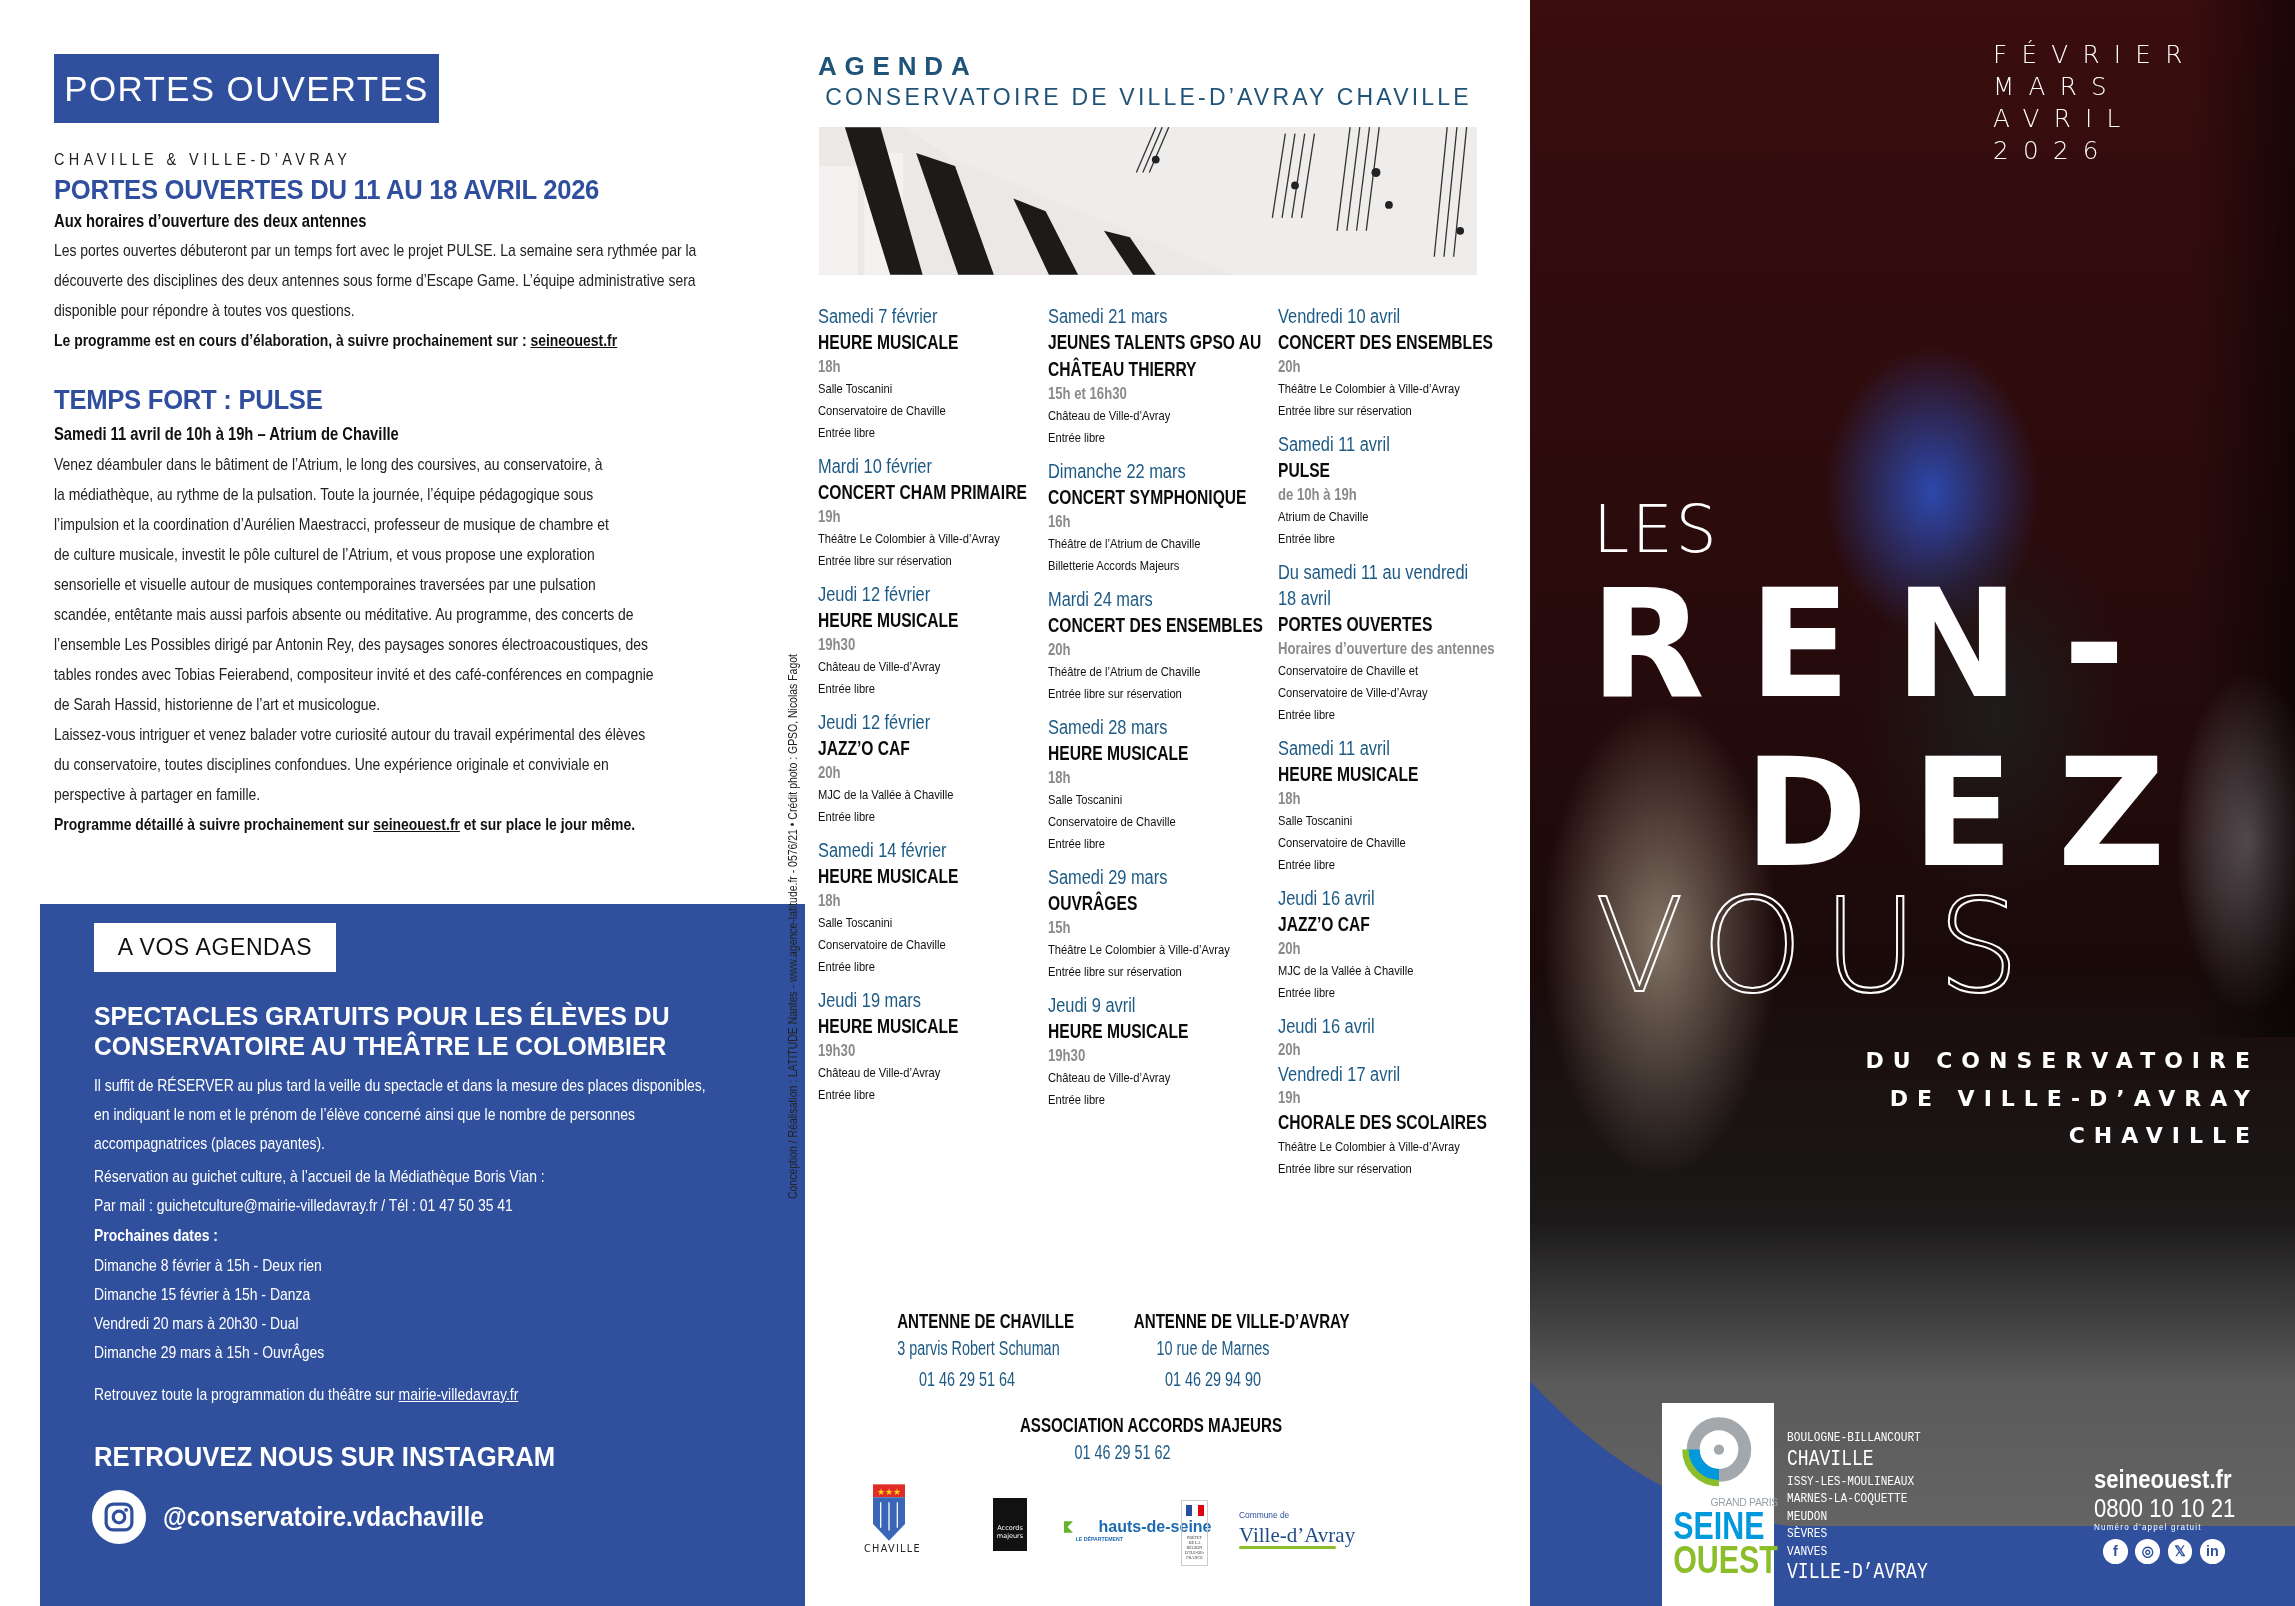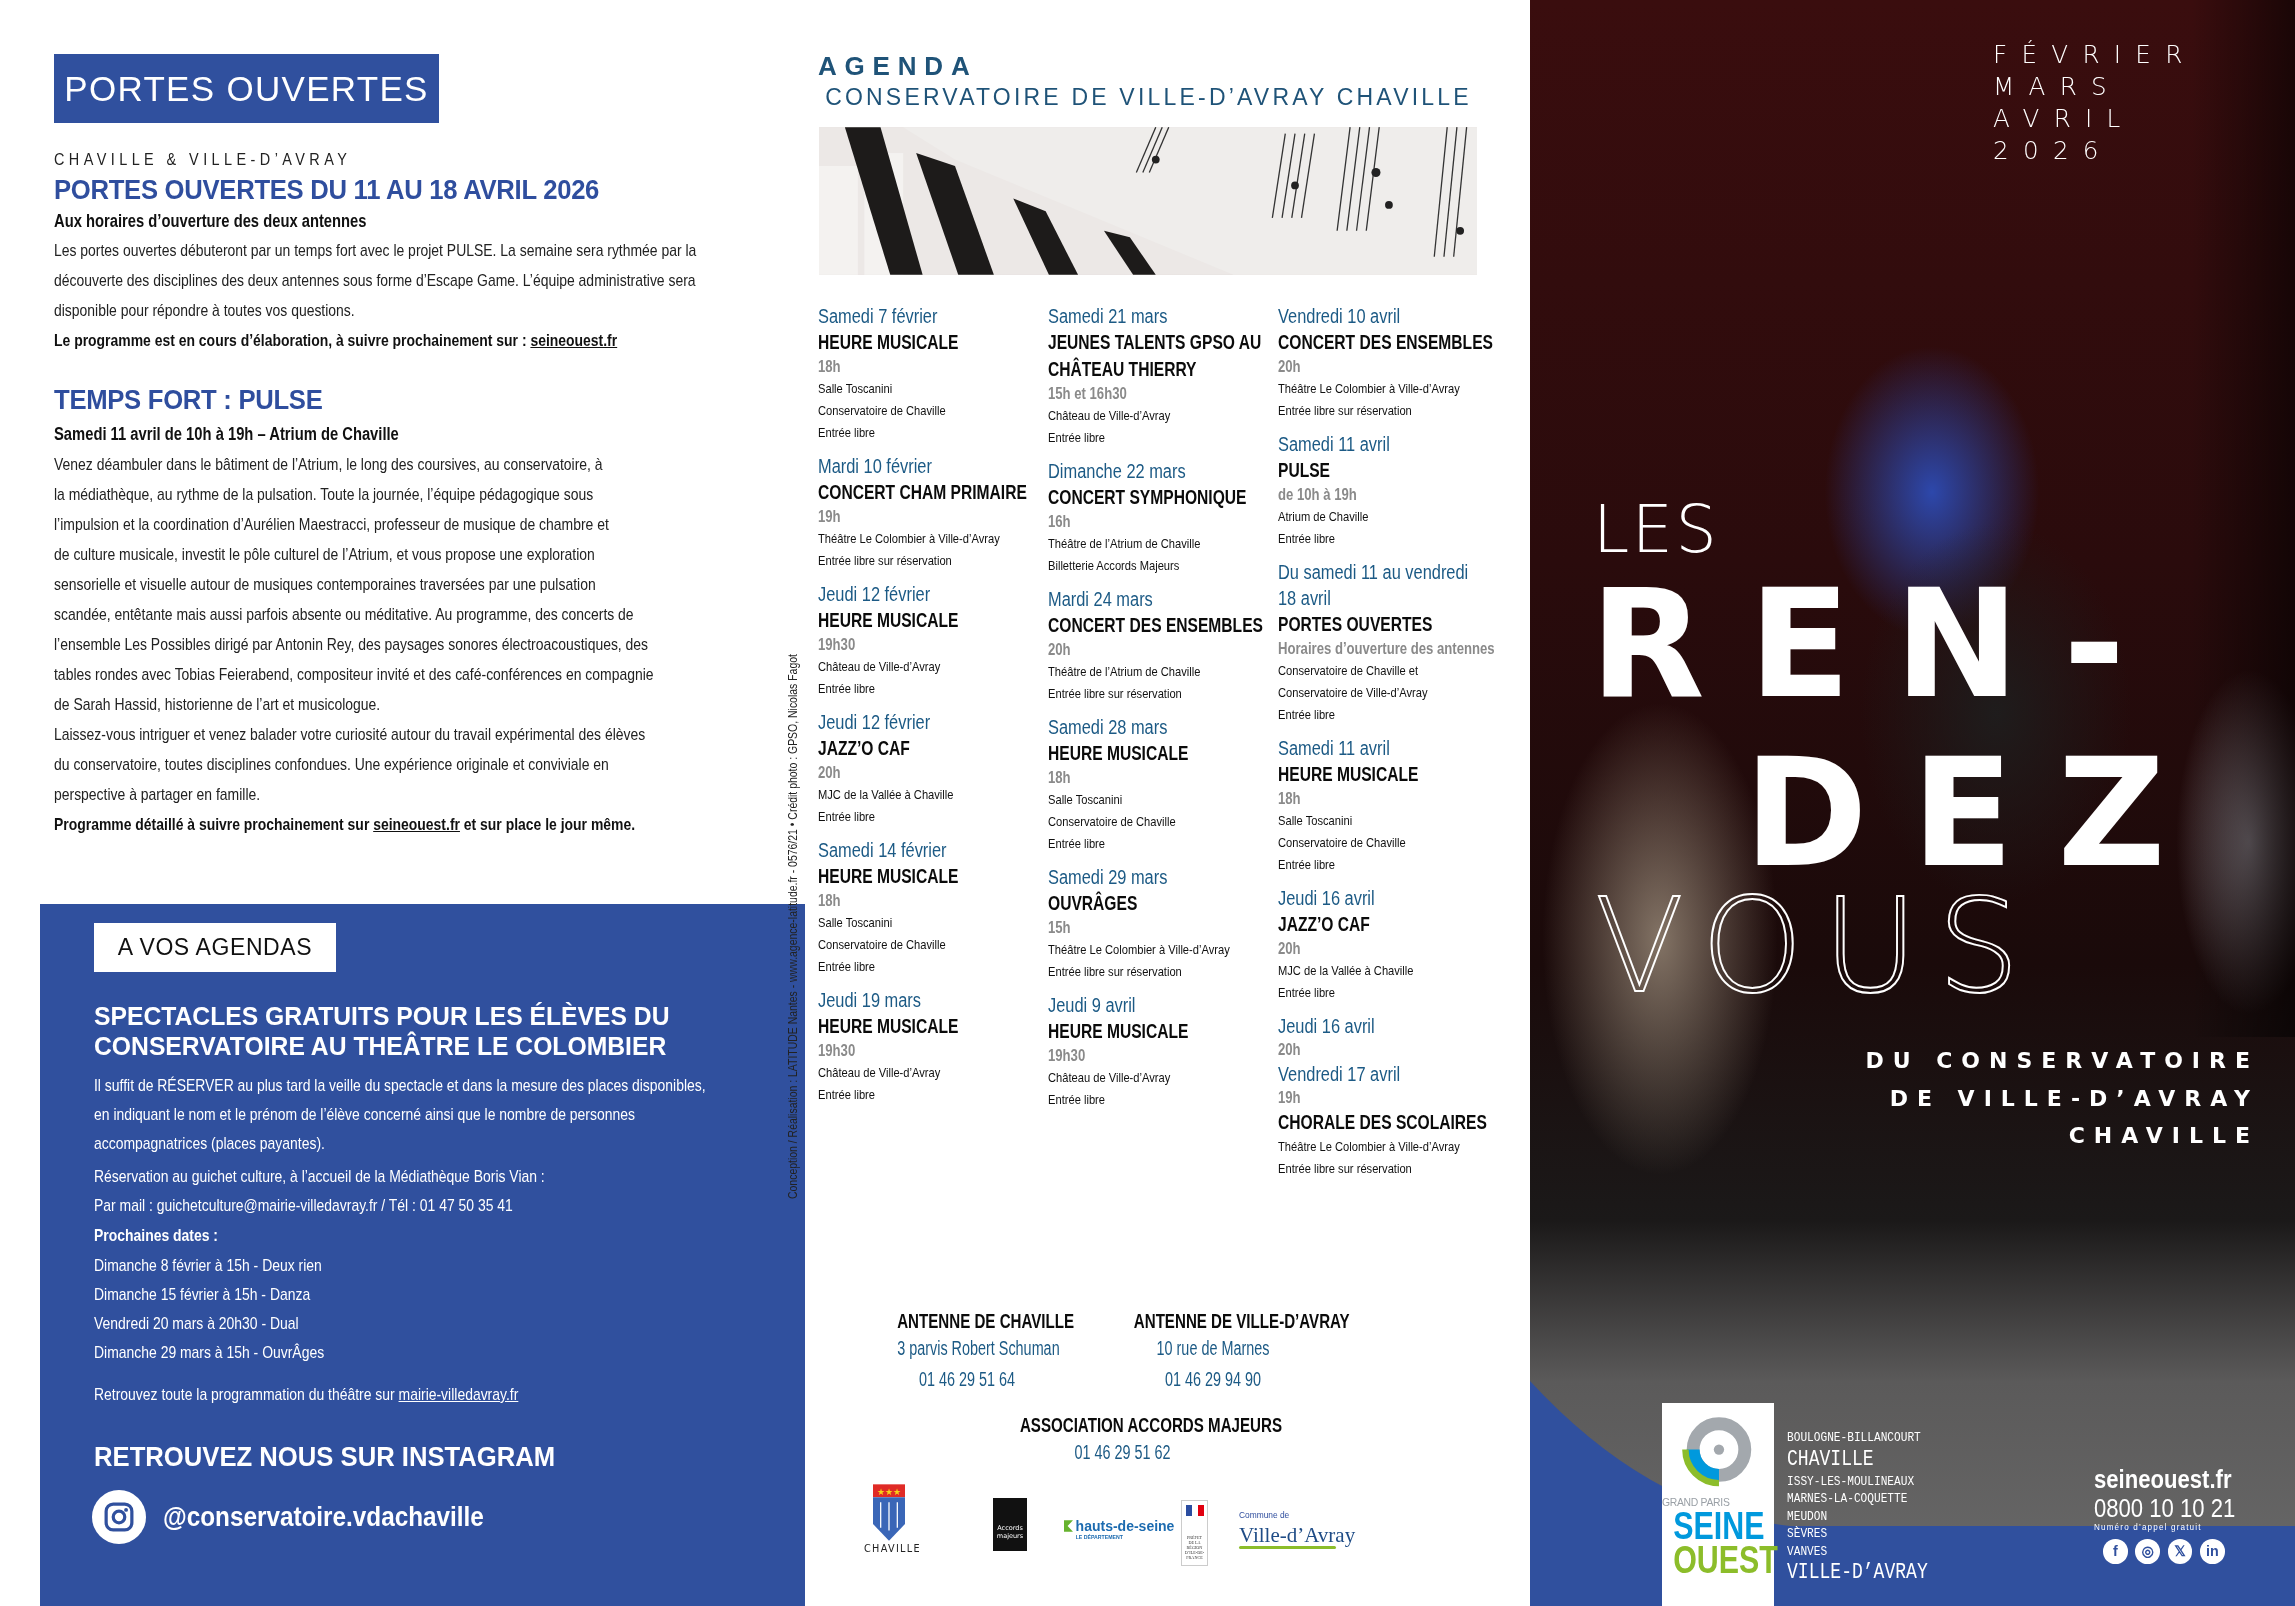--- a/index.html
+++ b/index.html
@@ -393,21 +393,21 @@
     </div>
 
     <div style="position:absolute; left:175px; top:14.3px; width:34px; height:53px; background:#111; color:#fff; font-family:'DejaVu Sans',sans-serif; font-size:6.5px; text-align:center; padding-top:26px;">
       <div>Accords</div>
       <div>majeurs</div>
     </div>
 
     <div style="position:absolute; left:246px; top:34px;">
       <div style="display:flex; align-items:center; gap:2.6px;">
         <span style="display:inline-block; width:9px; height:11.7px; background:#66b32e; clip-path:polygon(100% 0,40% 50%,100% 100%,0 100%,0 0);"></span>
-        <span style="font-family:'Liberation Sans',sans-serif; font-weight:700; color:#1c6bb0; font-size:14px;">hauts-de-seine</span>
+        <span style="font-family:'Liberation Sans',sans-serif; font-weight:700; color:#1c6bb0; font-size:16px;margin-left:23px;">hauts-de-seine</span>
       </div>
       <div style="font-family:'Liberation Sans',sans-serif; font-weight:700; color:#1c6bb0; font-size:5.2px; margin-left:11.7px;">LE DÉPARTEMENT</div>
     </div>
 
     <div style="position:absolute; left:363px; top:16px; width:27px; height:66px; border:0.6px solid #ccc; text-align:center; font-family:'Liberation Serif',serif; font-size:4.2px; color:#333;">
       <div style="margin:3.9px auto 0; width:18px; height:11px; background:linear-gradient(90deg,#2b4da0 33%,#fff 33%,#fff 66%,#e1000f 66%);"></div>
       <div style="margin-top:19.4px;">PRÉFET</div>
       <div>DE LA RÉGION</div>
       <div>D’ILE-DE-FRANCE</div>
     </div>
@@ -437,21 +437,21 @@
   <div id="sub3" class="cover-sub">CHAVILLE</div>
 
   <div id="cover-blue"></div>
   <div id="seine-box">
     <svg width="112" height="71" viewBox="0 0 173 110" style="position:absolute; left:0; top:13px;">
       <circle cx="88" cy="52" r="40" fill="none" stroke="#a3a8ad" stroke-width="20"></circle>
       <path d="M48 52 A40 40 0 0 0 88 92" fill="none" stroke="#0099dd" stroke-width="20"></path>
       <path d="M36 52 A52 52 0 0 0 88 104" fill="none" stroke="#8cbd2a" stroke-width="10"></path>
       <circle cx="88" cy="52" r="8" fill="#a3a8ad"></circle>
     </svg>
-    <div style="position:absolute; left:0; width:116px; top:94px; text-align:left; font-family:'Liberation Sans',sans-serif; font-size:10.4px; color:#9aa0a6; letter-spacing:-0.3px;">GRAND PARIS</div>
+    <div style="position:absolute; left:0; width:116px; top:94px; text-align:right; font-family:'Liberation Sans',sans-serif; font-size:10.4px; color:#9aa0a6; letter-spacing:-0.3px;">GRAND PARIS</div>
     <div style="position:absolute; left:0; width:112px; top:105px; text-align:center; font-family:'Liberation Sans',sans-serif; font-weight:700; font-size:38px; color:#0099dd; line-height:36px; transform:scaleX(0.8);">SEINE</div>
     <div style="position:absolute; left:0; width:112px; top:139px; text-align:center; font-family:'Liberation Sans',sans-serif; font-weight:700; font-size:38px; color:#8cbd2a; line-height:36px; transform:scaleX(0.8);">OUEST</div>
   </div>
   <div id="cities">
     <div class="city-s">BOULOGNE-BILLANCOURT</div>
     <div class="city-l">CHAVILLE</div>
     <div class="city-s">ISSY-LES-MOULINEAUX</div>
     <div class="city-s">MARNES-LA-COQUETTE</div>
     <div class="city-s">MEUDON</div>
     <div class="city-s">SÈVRES</div>

